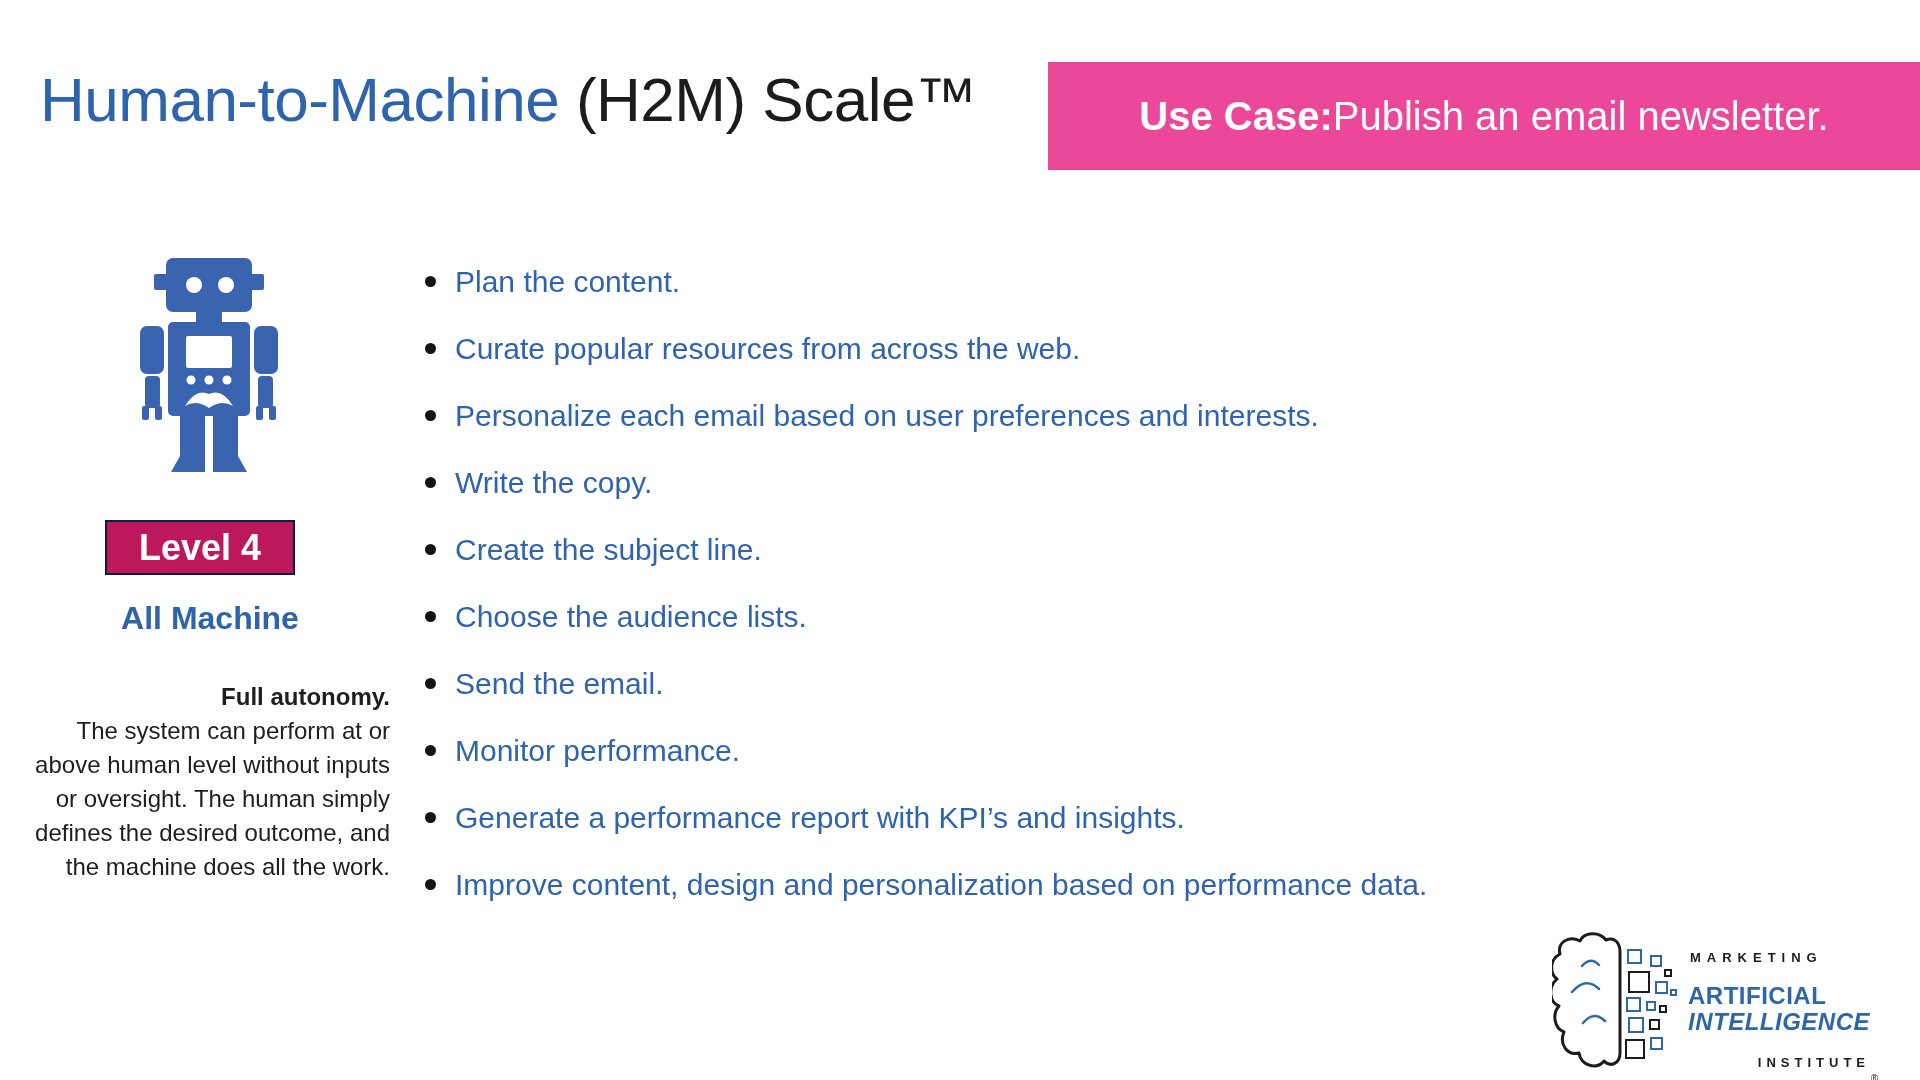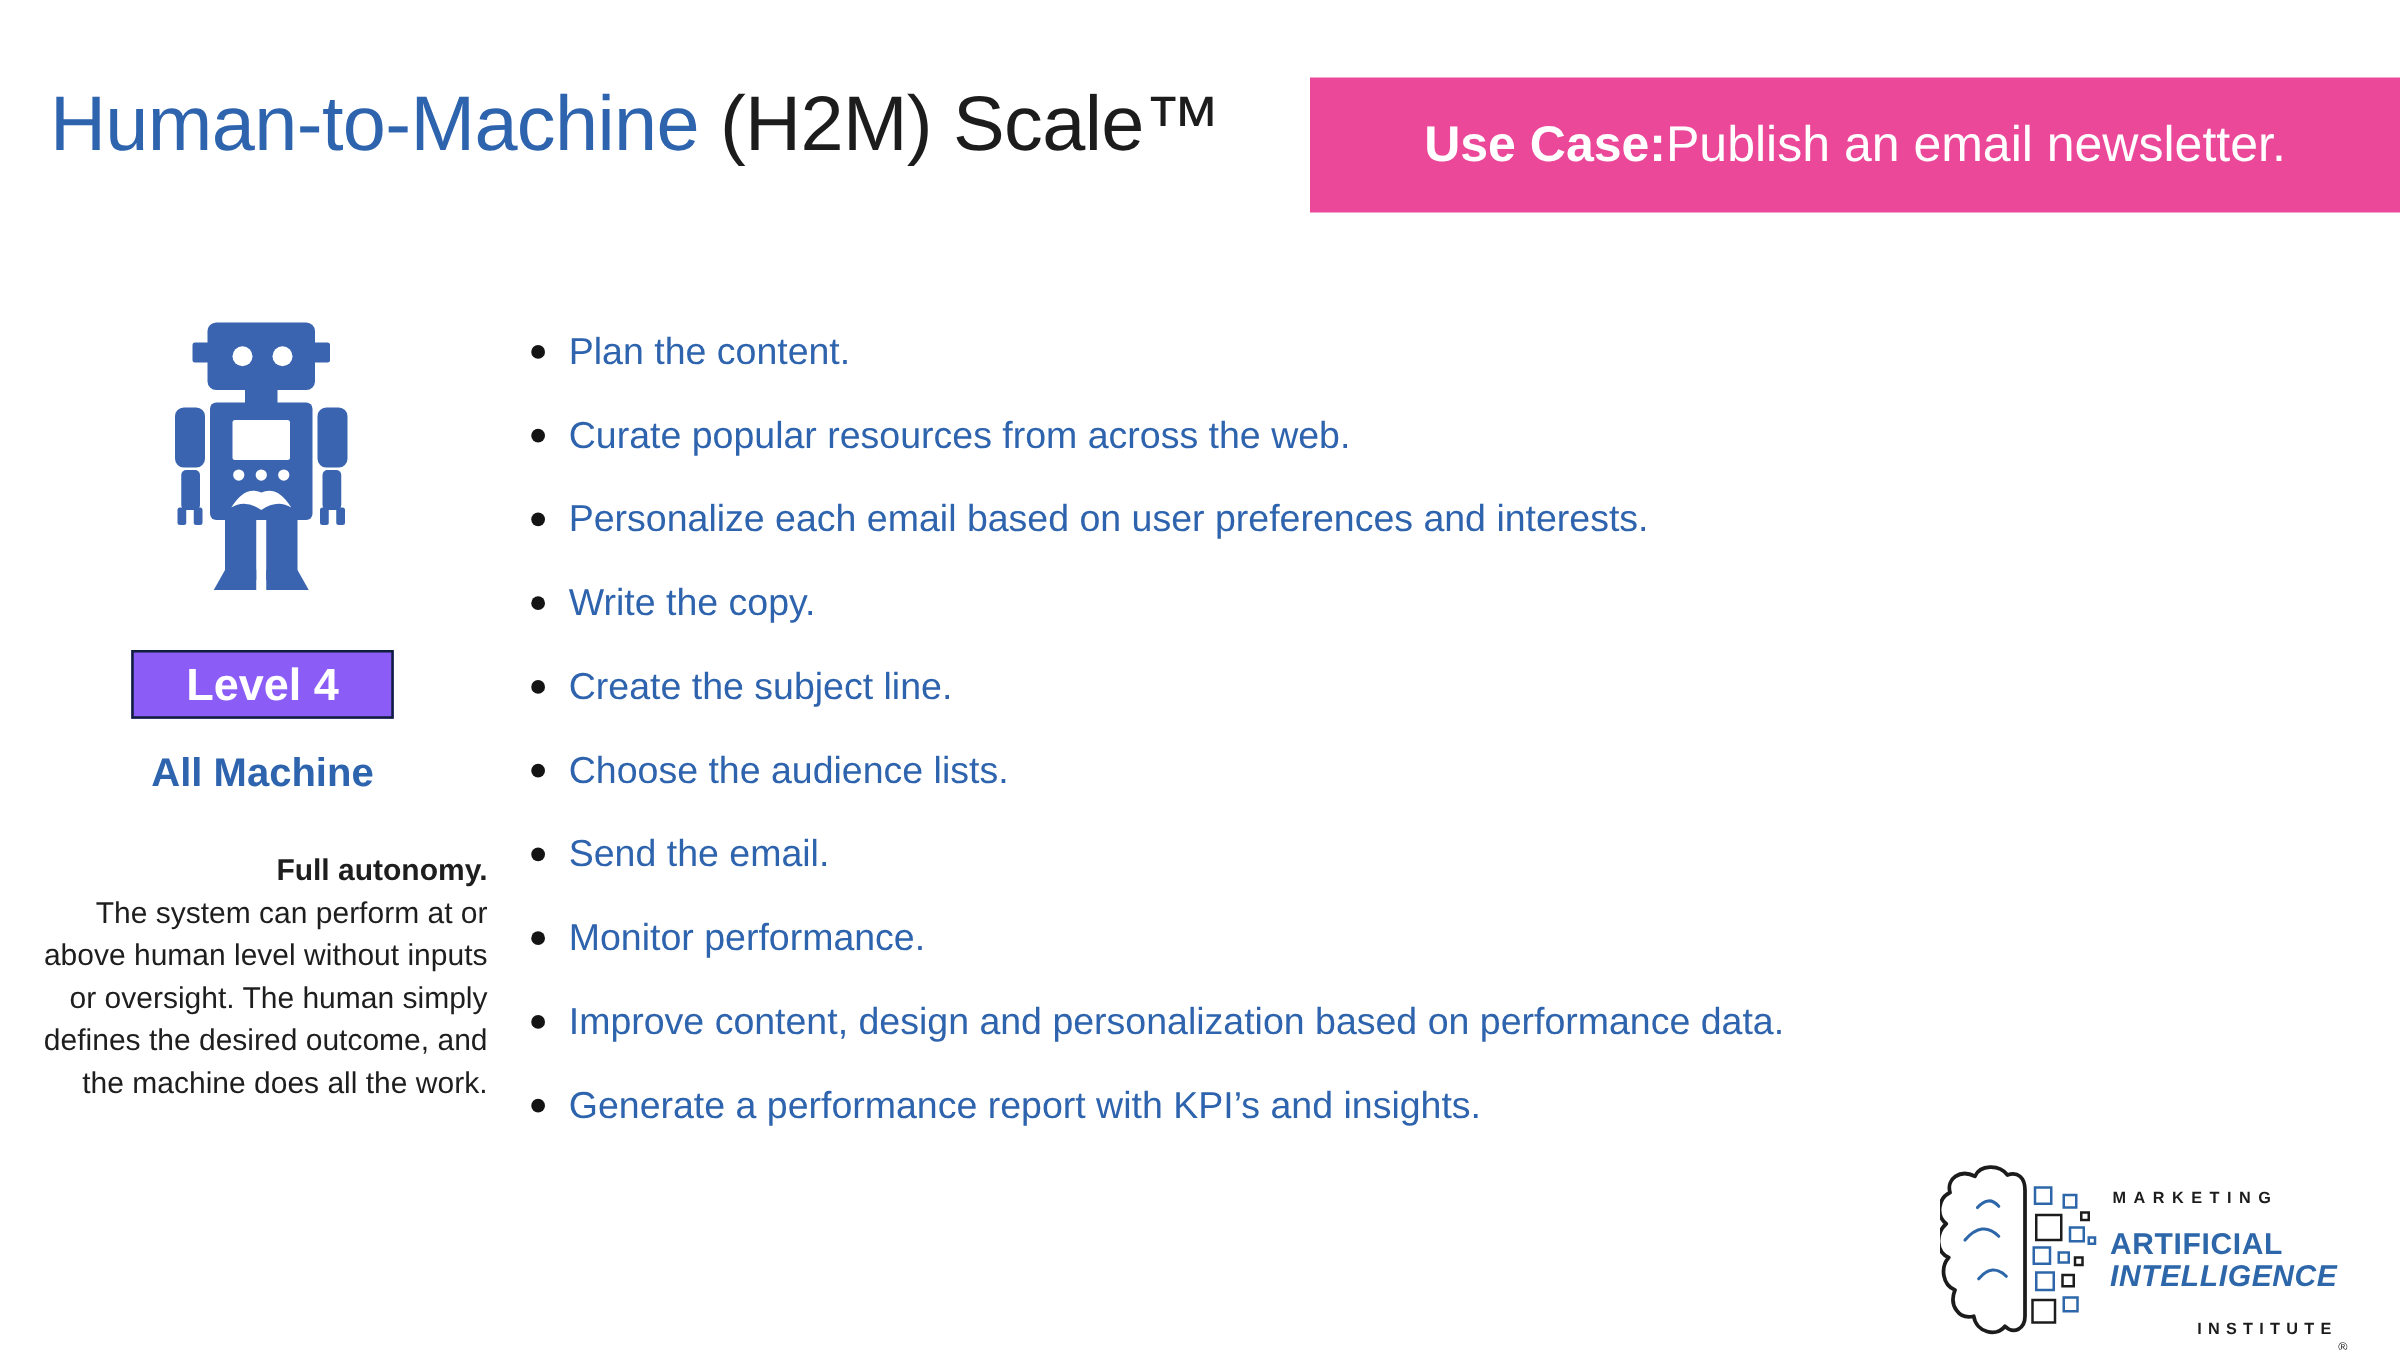--- a/index.html
+++ b/index.html
@@ -16,22 +16,22 @@
   
   .usecase{
     position:absolute;left:1048px;top:62px;width:872px;height:108px;
     background:#ec4899;display:flex;align-items:center;justify-content:center;
     color:#ffffff;font-size:40px;white-space:nowrap;
   }
   .usecase .lbl{font-weight:700;}
   
   .robot{position:absolute;left:138px;top:256px;width:142px;height:222px;}
   .badge{
-    position:absolute;left:105px;top:520px;width:210px;height:55px;
-    background:#8b5cf6;border:2px solid #0e1e3c;box-sizing:border-box;
+    position:absolute;left:105px;top:520px;width:190px;height:55px;
+    background:#be185d;border:2px solid #0e1e3c;box-sizing:border-box;
     display:flex;align-items:center;justify-content:center;
     color:#ffffff;font-size:36px;font-weight:700;
   }
   .machine{
     position:absolute;left:35px;top:600px;width:350px;text-align:center;
     color:#2e63ad;font-size:32px;font-weight:700;
   }
   .desc{
     position:absolute;left:30px;top:680px;width:360px;text-align:right;
     color:#1e1e1e;font-size:24px;line-height:34px;
@@ -156,25 +156,25 @@
       <li class="task">
         <span class="dot"></span>
         <span class="task-text">Send the email.</span>
       </li>
       <li class="task">
         <span class="dot"></span>
         <span class="task-text">Monitor performance.</span>
       </li>
       <li class="task">
         <span class="dot"></span>
+        <span class="task-text">Generate a performance report with KPI’s and insights.</span>
+      </li>
+      <li class="task">
+        <span class="dot"></span>
         <span class="task-text">Improve content, design and personalization based on performance data.</span>
-      </li>
-      <li class="task">
-        <span class="dot"></span>
-        <span class="task-text">Generate a performance report with KPI’s and insights.</span>
       </li>
     </ul>
 
   <div class="logo">
     <svg width="136" height="150" viewBox="0 0 136 150" aria-hidden="true">
       <g fill="none" stroke="#1c1c1c" stroke-width="3" stroke-linejoin="round" stroke-linecap="round">
         <path d="M54,10
                  C47,1 32,2 28,11
                  C16,5 5,13 8,24
                  C-2,29 -3,43 5,49

